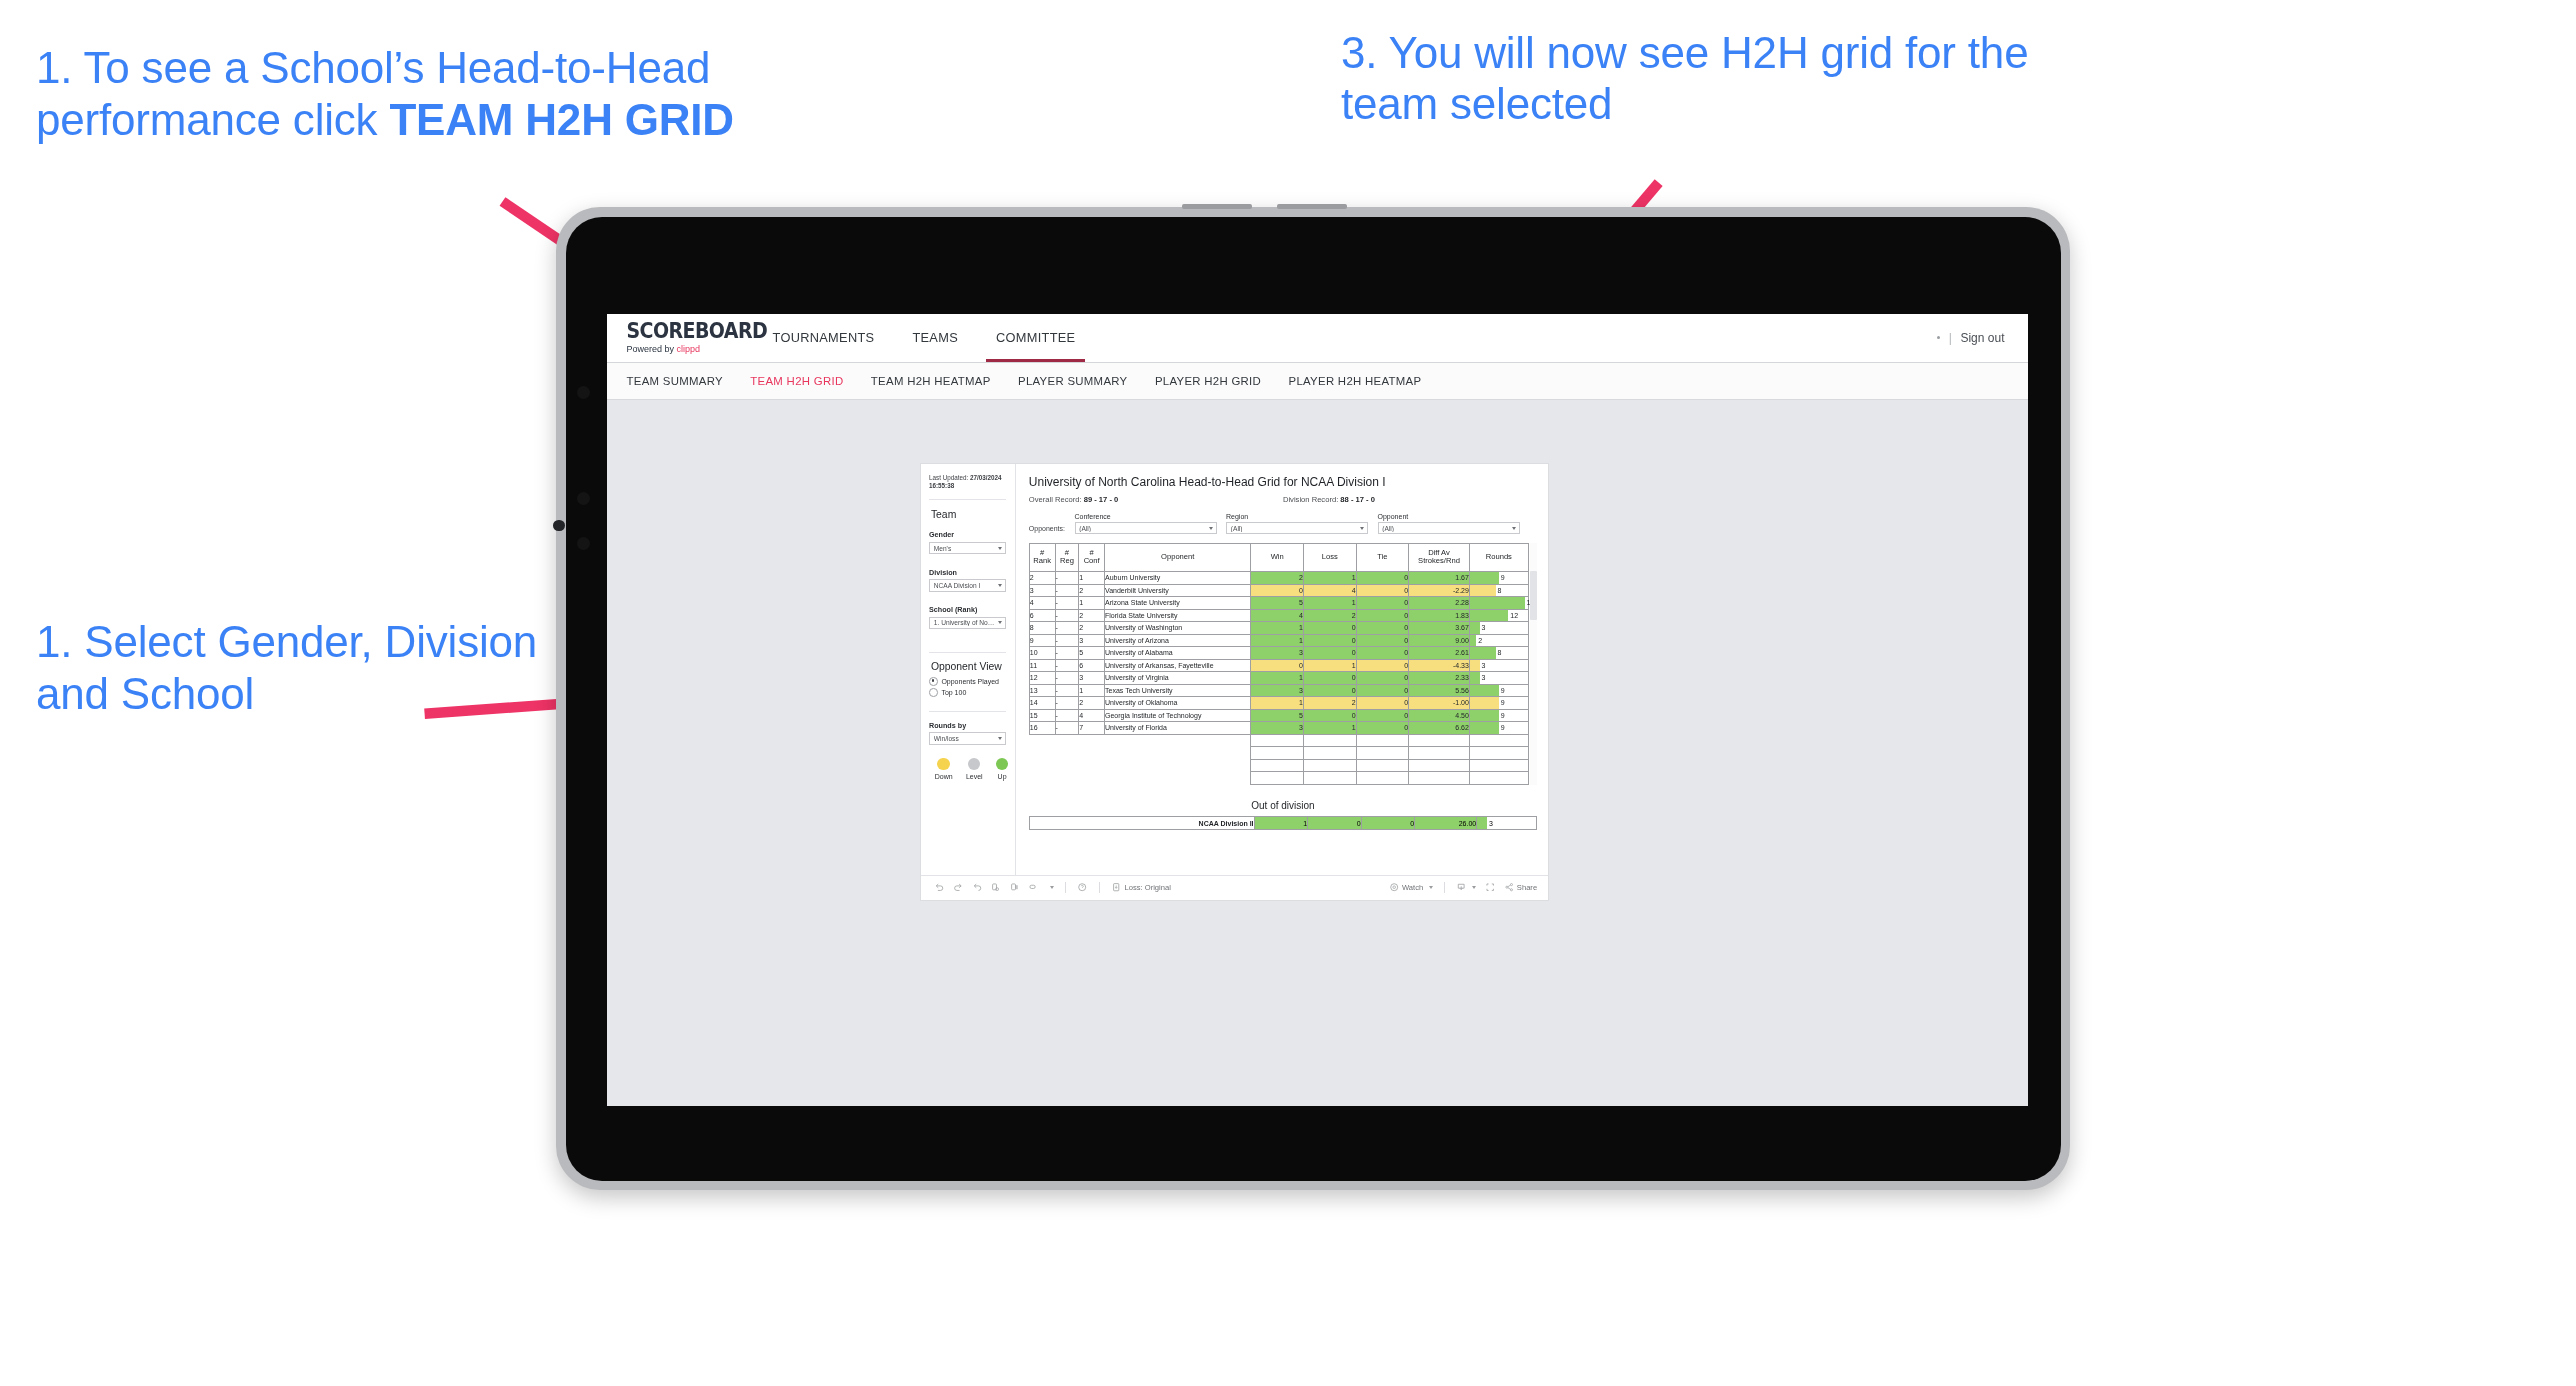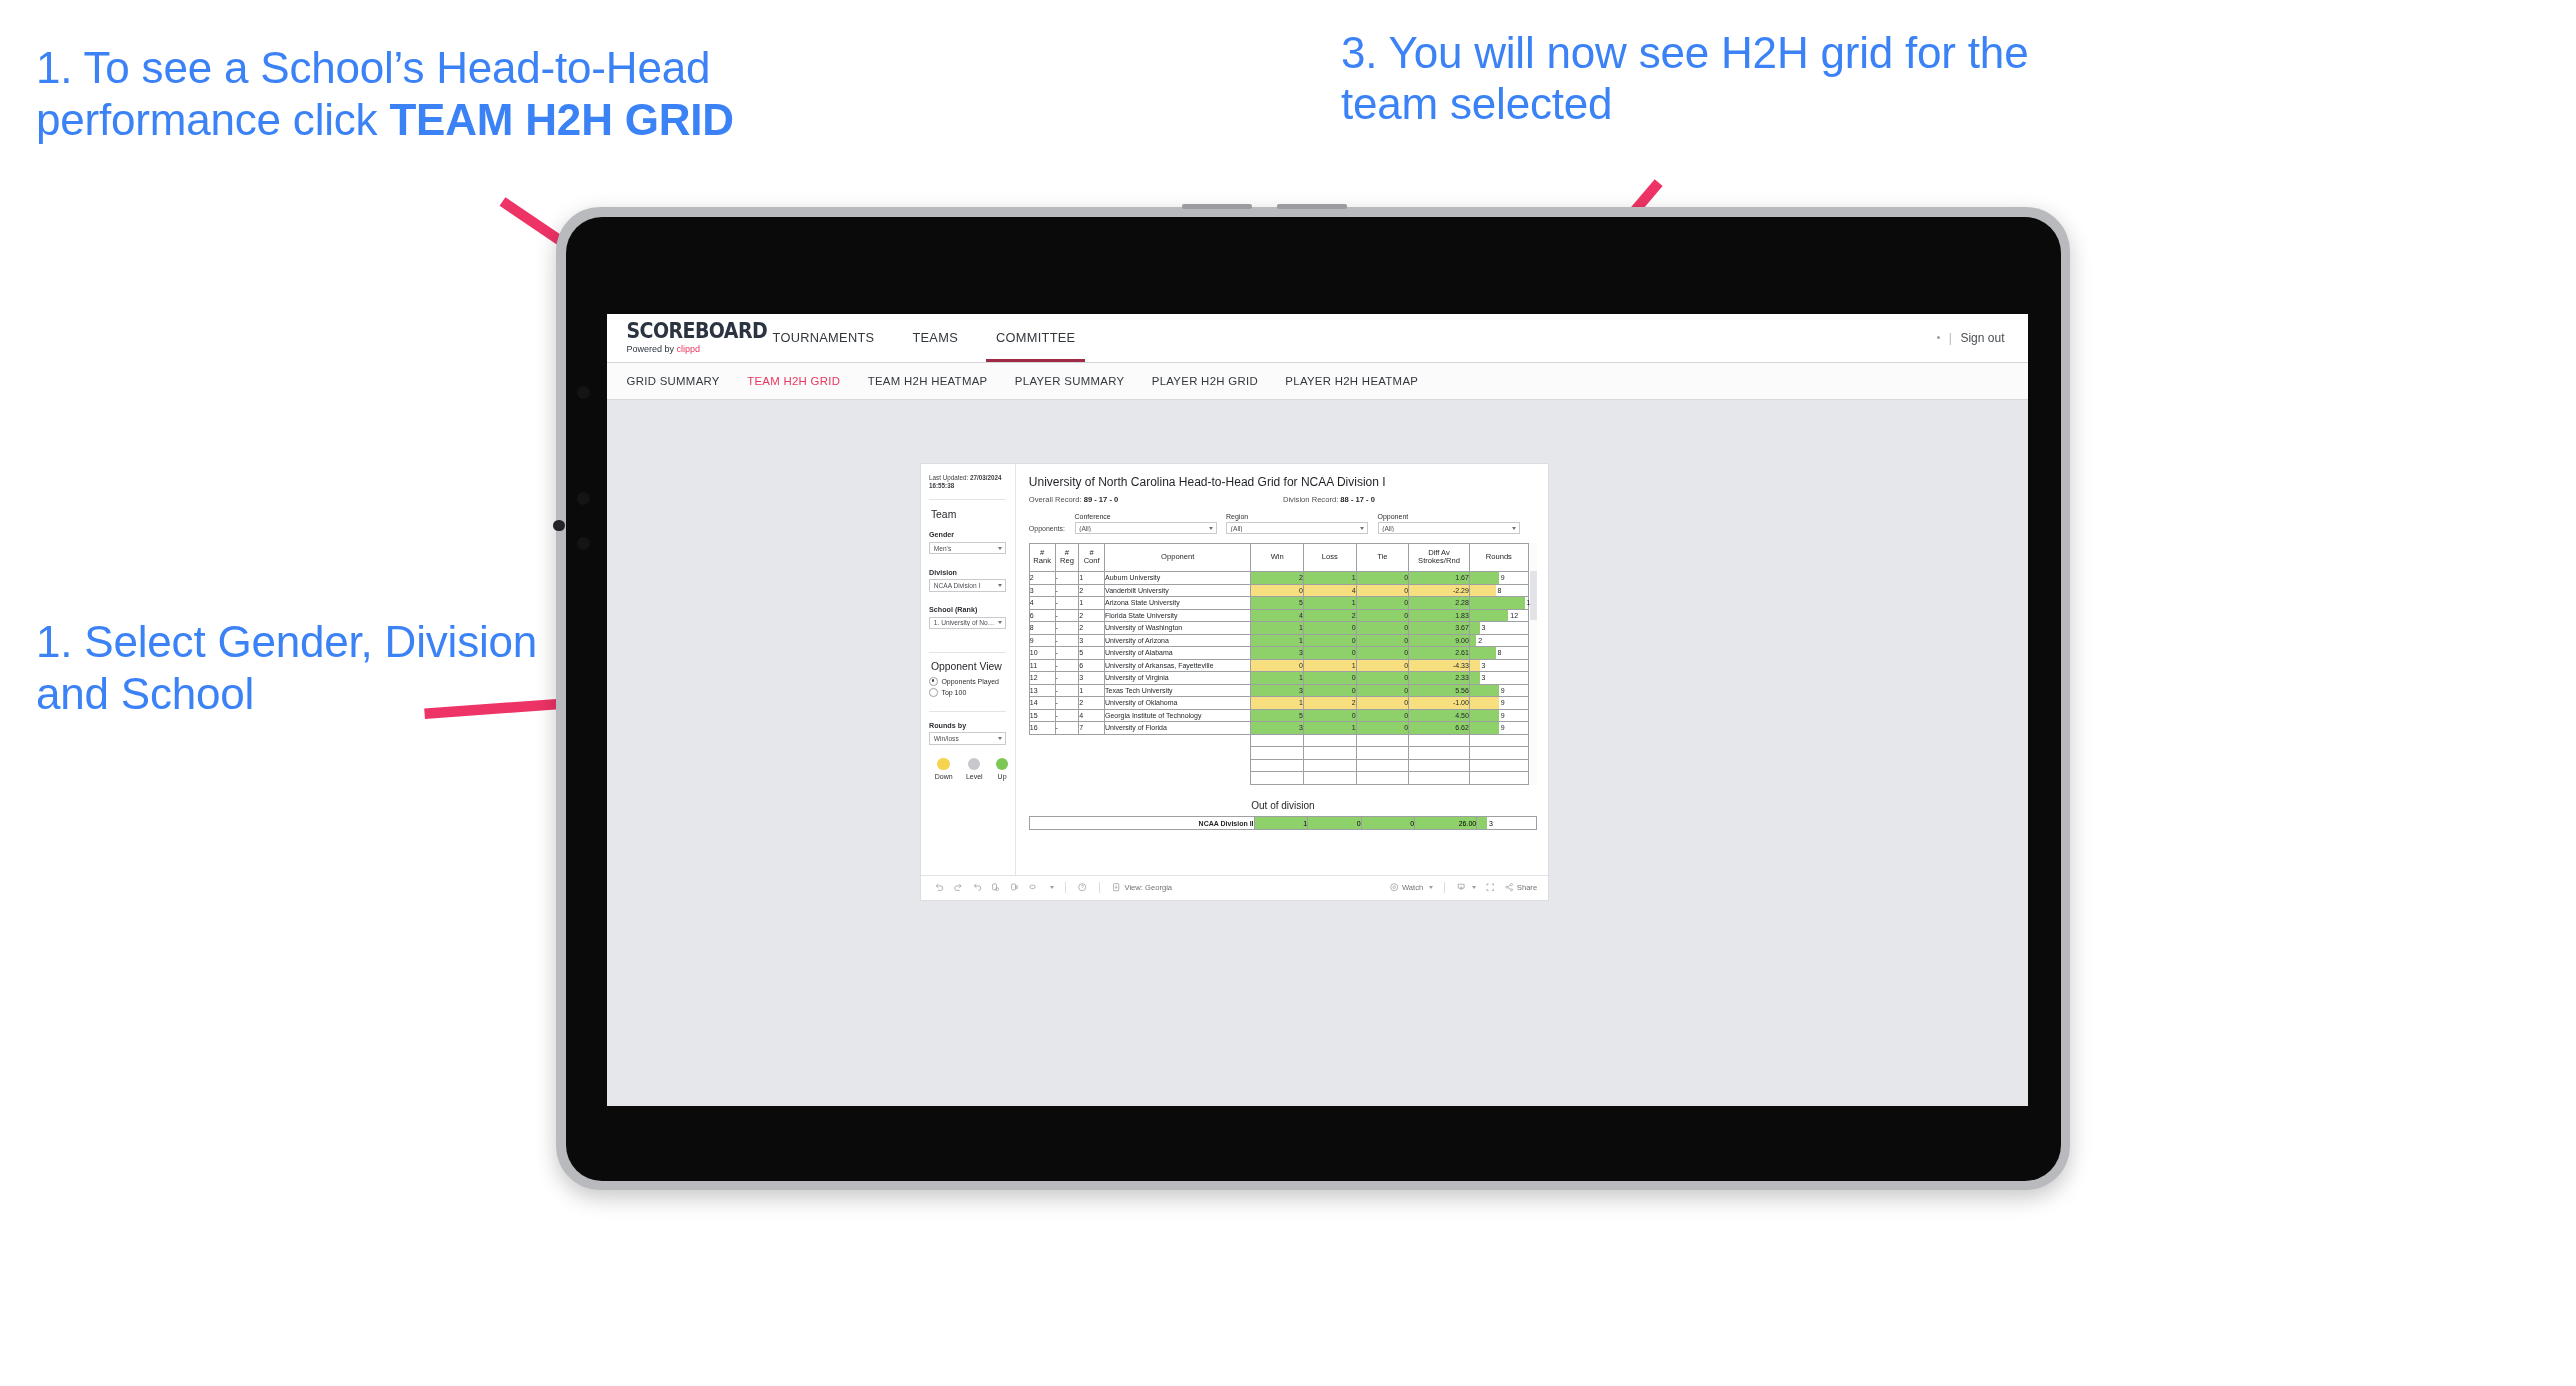--- a/index.html
+++ b/index.html
@@ -490,21 +490,21 @@
         <div class="topnav-item">TEAMS</div>
         <div class="topnav-item active">COMMITTEE</div>
         <div id="topnav-right">
           <span class="user-dot"></span>
           <span class="sep">|</span>
           <span class="signout">Sign out</span>
         </div>
       </div>
 
       <div id="subnav">
-        <div class="subnav-item">GRID SUMMARY</div>
+        <div class="subnav-item">TEAM SUMMARY</div>
         <div class="subnav-item active">TEAM H2H GRID</div>
         <div class="subnav-item">TEAM H2H HEATMAP</div>
         <div class="subnav-item">PLAYER SUMMARY</div>
         <div class="subnav-item">PLAYER H2H GRID</div>
         <div class="subnav-item">PLAYER H2H HEATMAP</div>
       </div>
 
       <div id="content">
         <div id="viz-card">
           <div id="viz-body">
@@ -942,21 +942,21 @@
                 </svg>
               </span>
             <span class="tb-sep"></span>
             <span class="tb-item">
               <span class="tb-icon">
                   <svg width="10.4" height="10.4" viewBox="0 0 16 16">
                     <rect x="4" y="2.5" width="8" height="11" rx="1" fill="none" stroke="#9a9d9f" stroke-width="1.2"></rect>
                     <path d="M8 5.5v4M6.4 8L8 9.8 9.6 8" stroke="#9a9d9f" stroke-width="1.1" fill="none"></path>
                   </svg>
                 </span>
-              <span>View: Georgia</span>
+              <span>Loss: Original</span>
             </span>
             <span class="tb-right">
               <span class="tb-item">
                 <span class="tb-icon">
                     <svg width="10.4" height="10.4" viewBox="0 0 16 16">
                       <circle cx="8" cy="8" r="5.4" fill="none" stroke="#9a9d9f" stroke-width="1.2"></circle>
                       <circle cx="8" cy="8" r="2" fill="none" stroke="#9a9d9f" stroke-width="1.1"></circle>
                     </svg>
                   </span>
                 <span>Watch</span>

